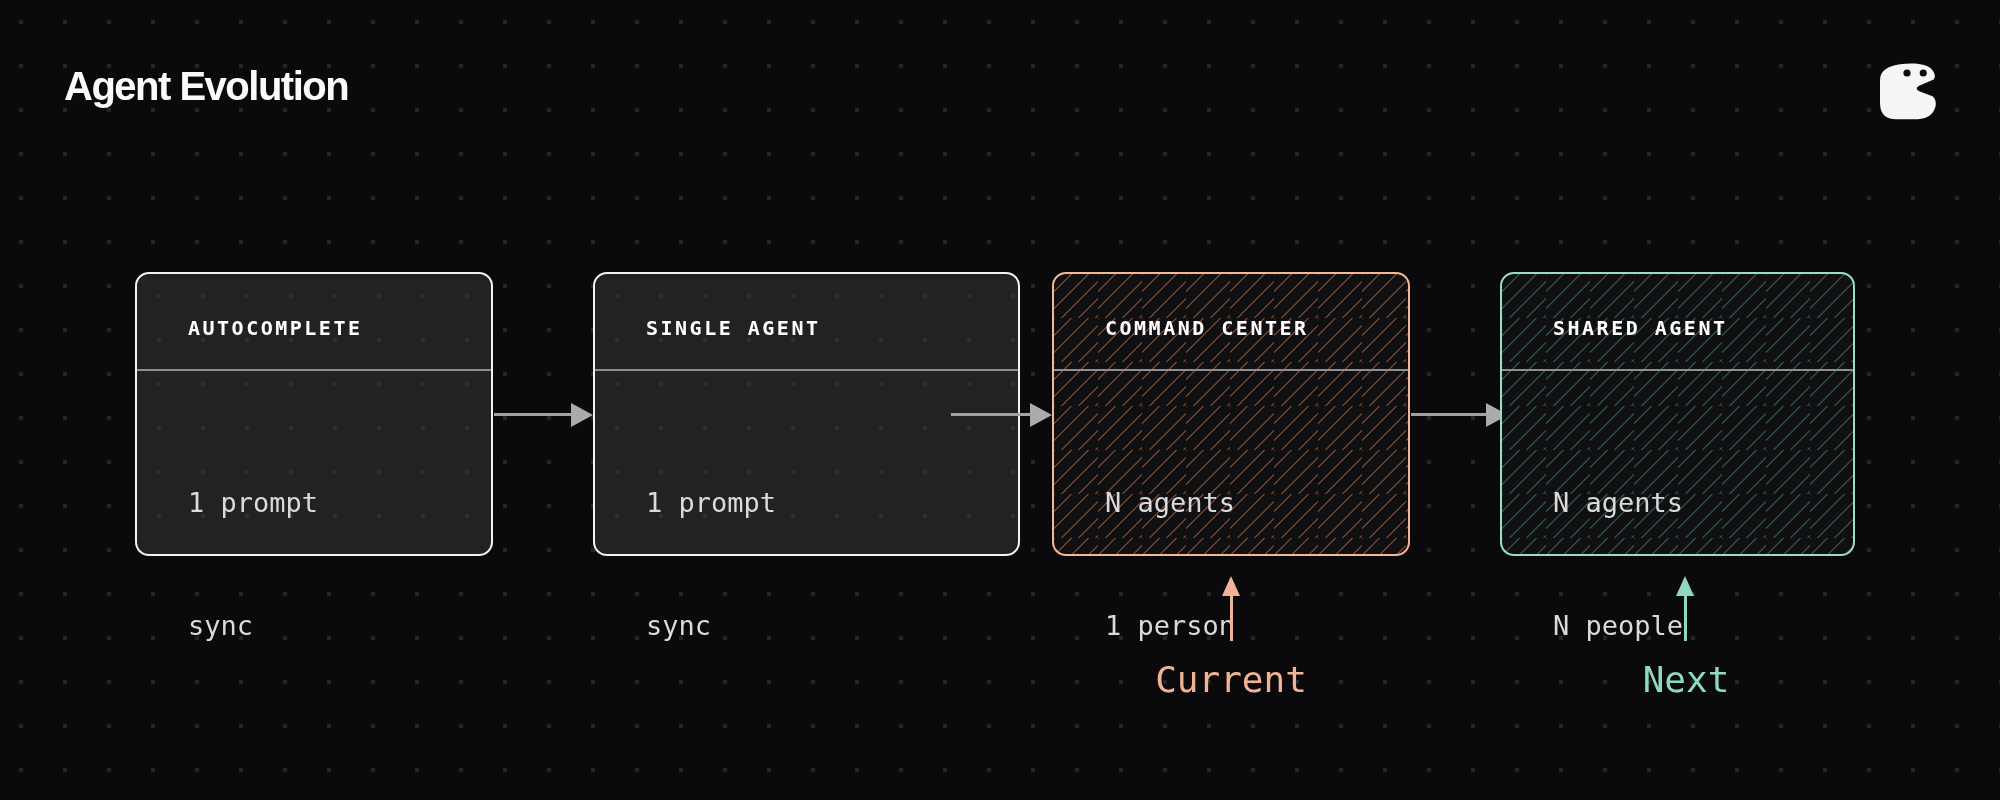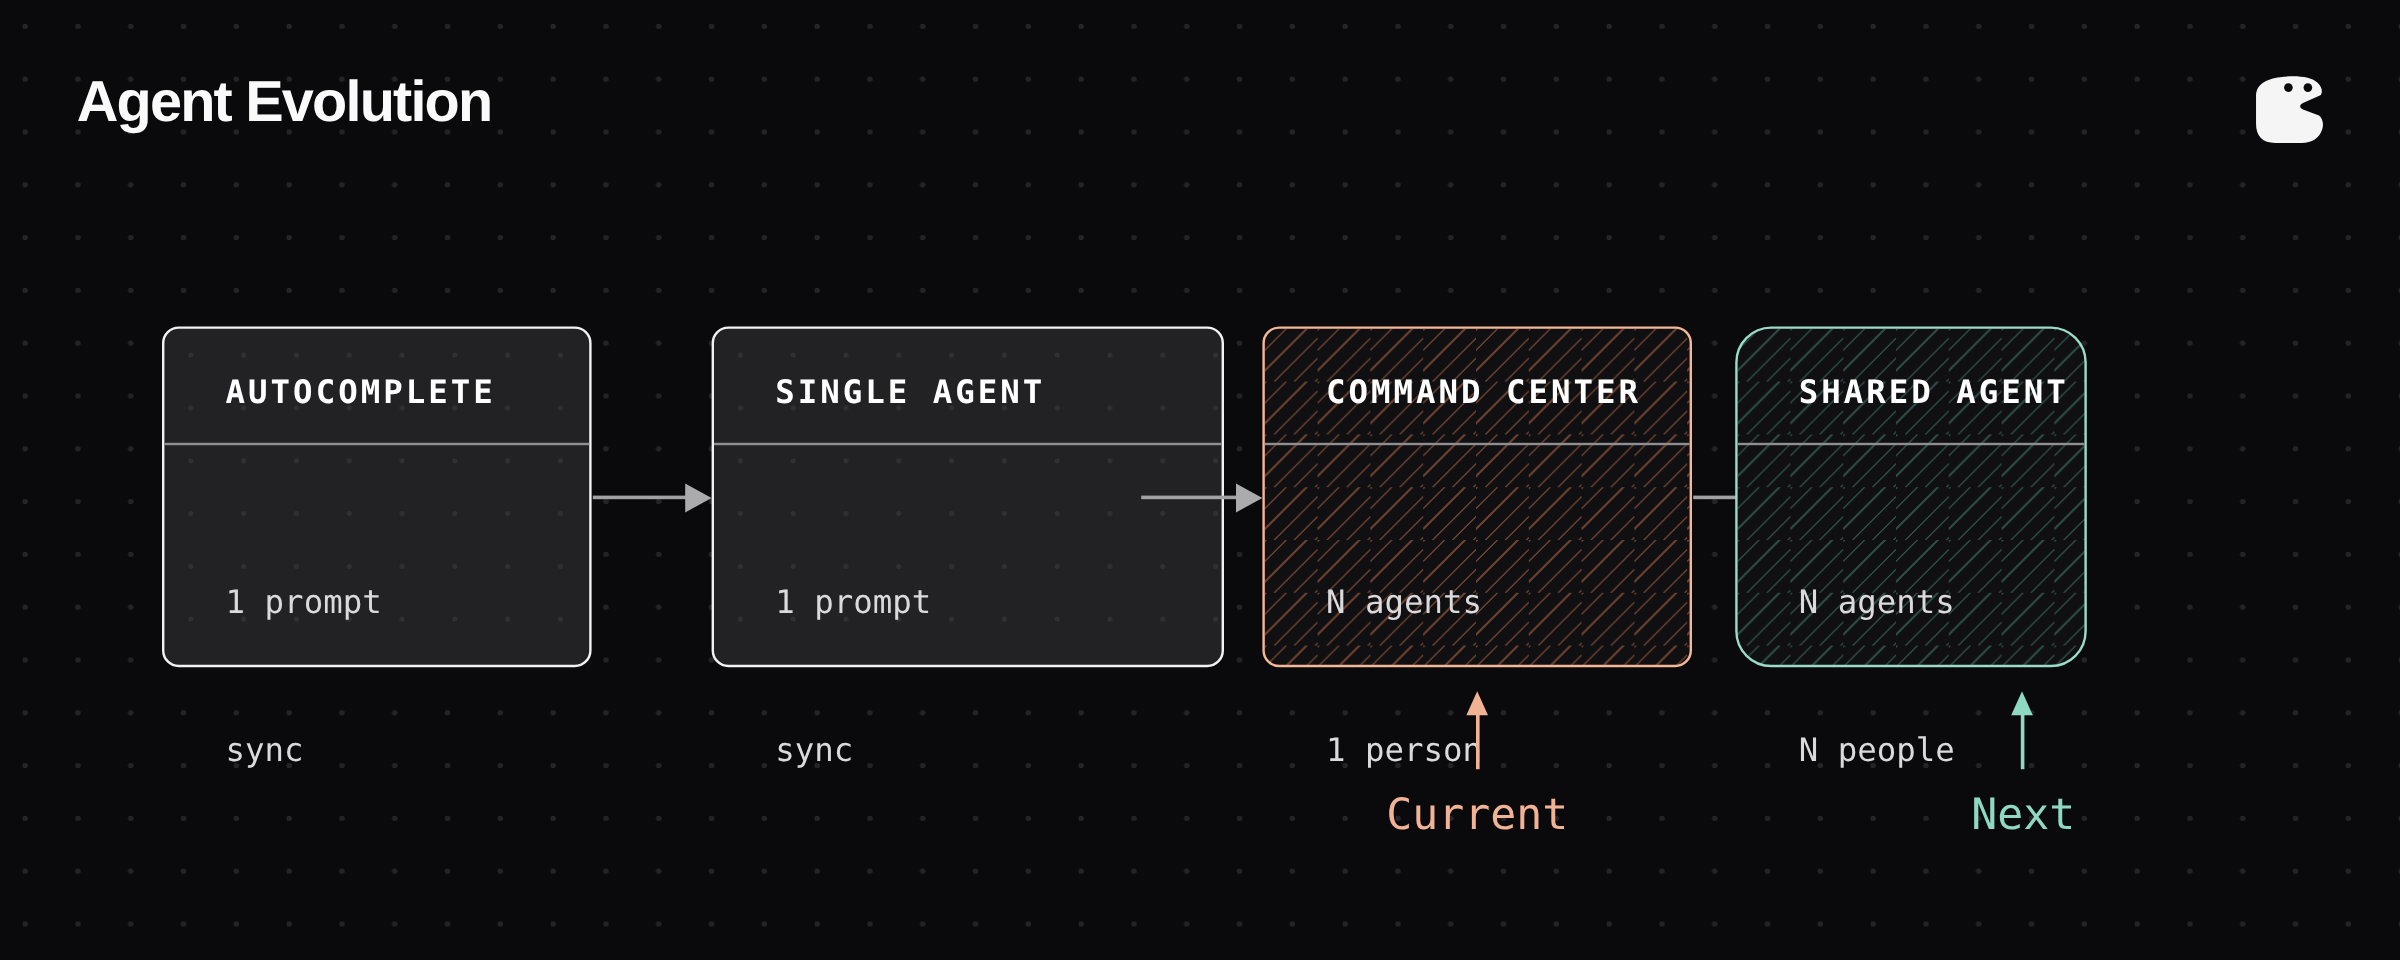--- a/index.html
+++ b/index.html
@@ -6,21 +6,21 @@
   .canvas{
     position:relative;width:2000px;height:800px;overflow:hidden;
     background-color:#0a0a0c;
     background-image:radial-gradient(circle 2.4px at 21px 22px,#242428 97%,transparent 100%);
     background-size:44px 44px;
     font-family:"DejaVu Sans Mono","Liberation Mono",monospace;
   }
   .page-title{
     position:absolute;left:64px;top:50px;
     font-family:"Liberation Sans","DejaVu Sans",sans-serif;
-    font-weight:700;font-size:48px;letter-spacing:-1.5px;color:#fafafa;line-height:72px;
+    font-weight:700;font-size:40px;letter-spacing:-1.5px;color:#fafafa;line-height:72px;
   }
   .logo{position:absolute;left:1878px;top:61px;width:58px;height:60px;}
   .logo svg{display:block;width:100%;height:100%;}
 
   .box{
     position:absolute;top:272px;height:284px;box-sizing:border-box;
     border:2.5px solid #f2f2f3;border-radius:14px;
     background-color:#222225;
     background-image:radial-gradient(circle 2.3px at 22px 22px,#303034 97%,transparent 100%);
     background-size:44px 44px;
@@ -32,21 +32,21 @@
   }
   .box.hatch-teal{
     border-color:#9adcc6;
     background-image:repeating-linear-gradient(135deg,rgba(110,214,186,0.30) 0px,rgba(110,214,186,0.30) 1.3px,transparent 1.3px,transparent 12px);
   }
   .box-header{
     box-sizing:border-box;height:97px;display:flex;align-items:center;
     padding:12px 0 0 51px;border-bottom:2px solid #8f8f92;
   }
   .box-title{
-    font-size:27px;font-weight:bold;color:#ffffff;letter-spacing:2.5px;white-space:pre;
+    font-size:20px;font-weight:bold;color:#ffffff;letter-spacing:2.5px;white-space:pre;
   }
   .box-body{
     padding:29px 0 0 51px;font-size:27px;line-height:41px;color:#dadadc;white-space:pre;
   }
 
   .h-arrow-line{position:absolute;top:413px;height:3px;background:#a2a2a4;}
   .h-arrow-head{
     position:absolute;top:403px;width:0;height:0;
     border-top:12px solid transparent;border-bottom:12px solid transparent;
     border-left:22px solid #ababad;
@@ -115,21 +115,21 @@
     </div>
     <div class="box-body">
       <div>N agents</div>
       <div>1 person</div>
     </div>
   </div>
 
   <div class="h-arrow-line" style="left:1411px;width:76px;"></div>
   <div class="h-arrow-head" style="left:1486px;"></div>
 
-  <div class="box hatch hatch-teal" style="left:1446px;width:293px;border-radius:30px;">
+  <div class="box hatch hatch-teal" style="left:1500px;width:355px;">
     <div class="box-header">
       <span class="box-title">SHARED AGENT</span>
     </div>
     <div class="box-body">
       <div>N agents</div>
       <div>N people</div>
     </div>
   </div>
 
   <div class="v-arrow-head orange" style="left:1221.5px;border-bottom-color:#f2b394;"></div>

